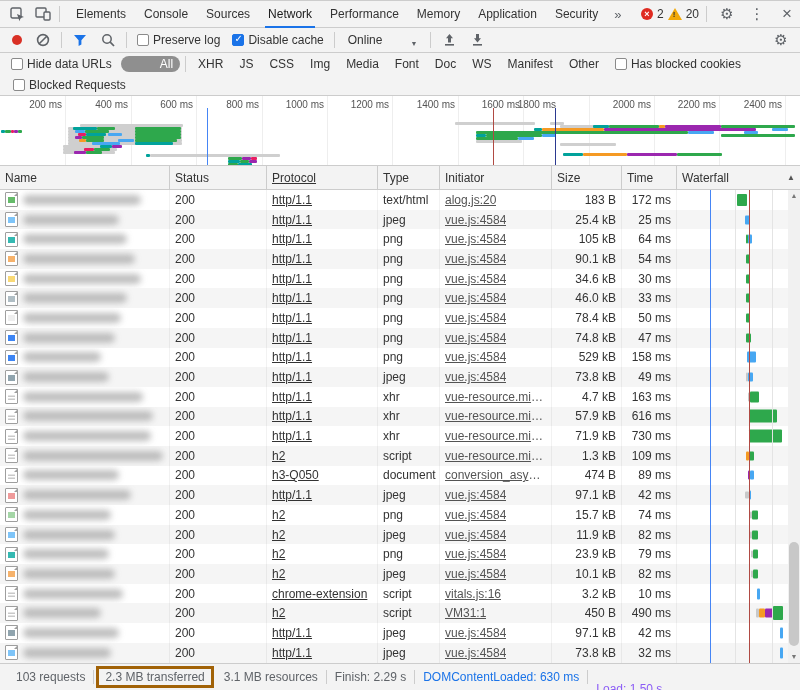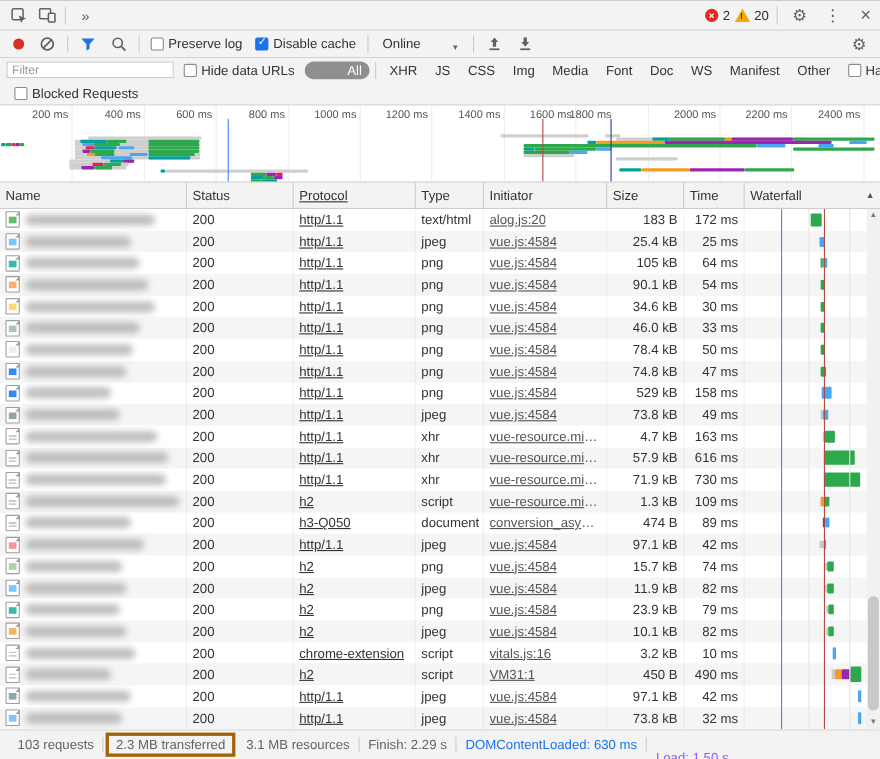--- a/index.html
+++ b/index.html
@@ -100,20 +100,30 @@
           </svg>
       </span>
       <span class="icon-btn">
         <svg width="16" height="14" viewBox="0 0 16 14">
             <rect x="1" y="1" width="10" height="9" rx="1" fill="none" stroke="#5f6368" stroke-width="1.4"></rect>
             <rect x="9" y="5" width="6" height="8" rx="1" fill="#f3f3f3" stroke="#5f6368" stroke-width="1.4"></rect>
           </svg>
       </span>
       <span class="vsep"></span>
     </div>
+    <div class="tabs">
+        <div class="tab">Elements</div>
+        <div class="tab">Console</div>
+        <div class="tab">Sources</div>
+        <div class="tab active">Network</div>
+        <div class="tab">Performance</div>
+        <div class="tab">Memory</div>
+        <div class="tab">Application</div>
+        <div class="tab">Security</div>
+      </div>
     <span class="more-tabs">»</span>
     <div class="badges">
       <span class="err-badge">×</span>
       <span class="badge-num">2</span>
       <span class="warn-tri">
           <i>!</i>
         </span>
       <span class="badge-num">20</span>
       <span class="vsep"></span>
       <span class="icon-btn glyph">⚙</span>
@@ -167,21 +177,20 @@
       <svg width="13" height="14" viewBox="0 0 13 14">
           <path d="M6.5 9.5 L3 5.2 H5 V1 H8 V5.2 H10 Z" fill="#5f6368"></path>
           <rect x="2" y="11" width="9" height="1.6" fill="#5f6368"></rect>
         </svg>
     </span>
     <span class="spacer"></span>
     <span class="icon-btn glyph">⚙</span>
   </div>
 
   <div class="filterbar">
-    <input class="filter-input" placeholder="Filter" style="">
     <span class="cb-row">
       <span class="cb"></span>
       <span>Hide data URLs</span>
     </span>
     <span class="pills" id="pills" style="display:flex;align-items:center;gap:2px;">
         <div class="pill active">All</div>
         <div class="vsep"></div>
         <div class="pill">XHR</div>
         <div class="pill">JS</div>
         <div class="pill">CSS</div>

